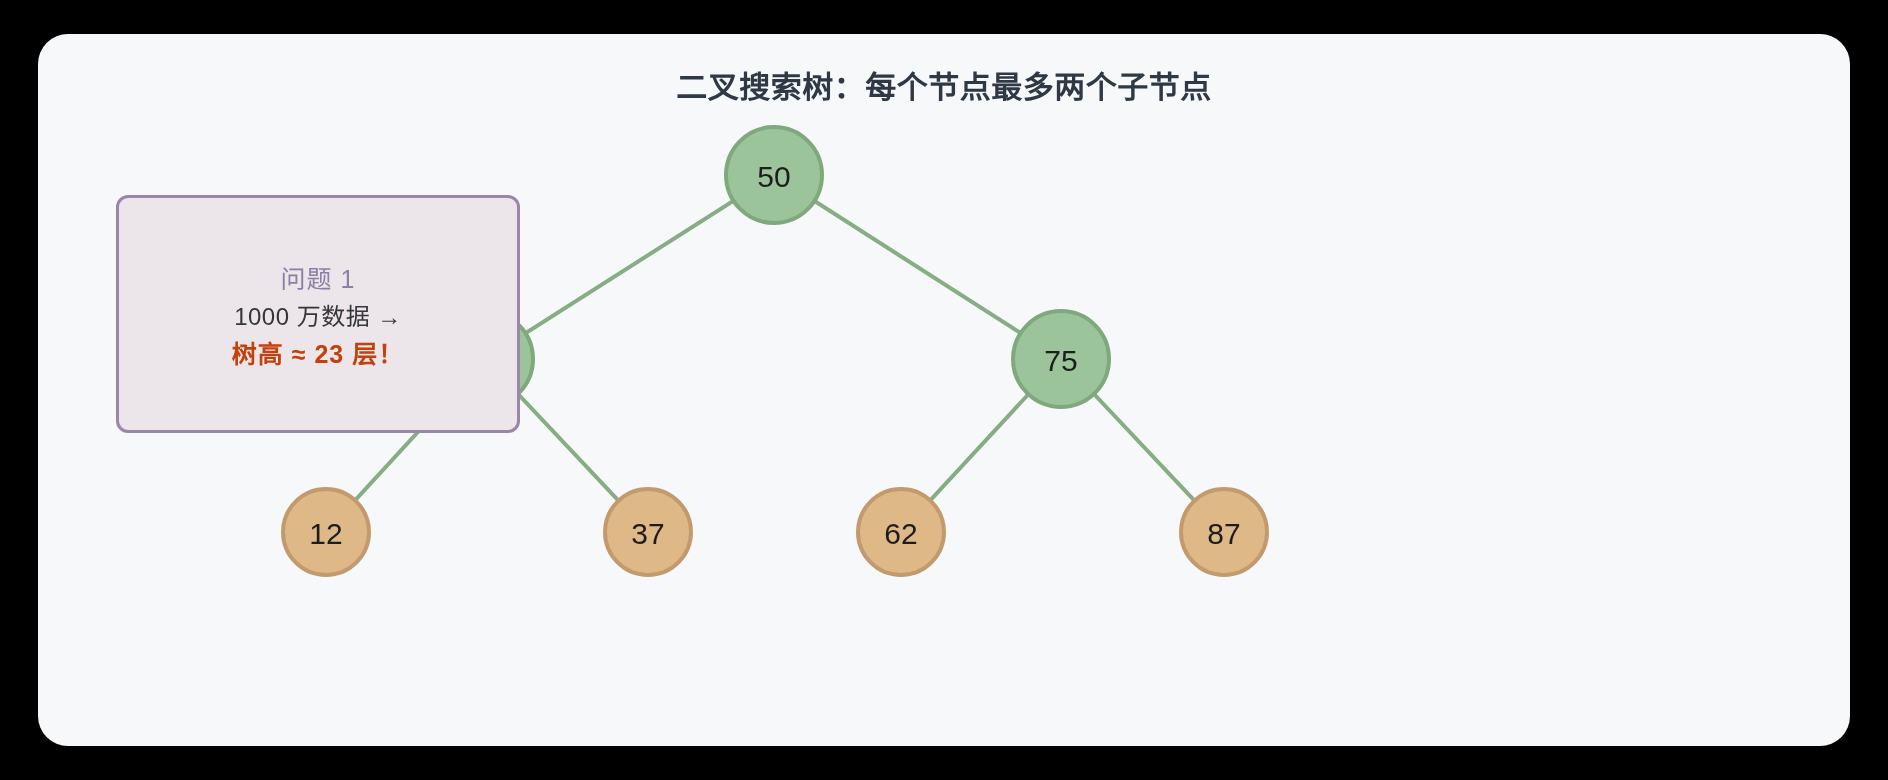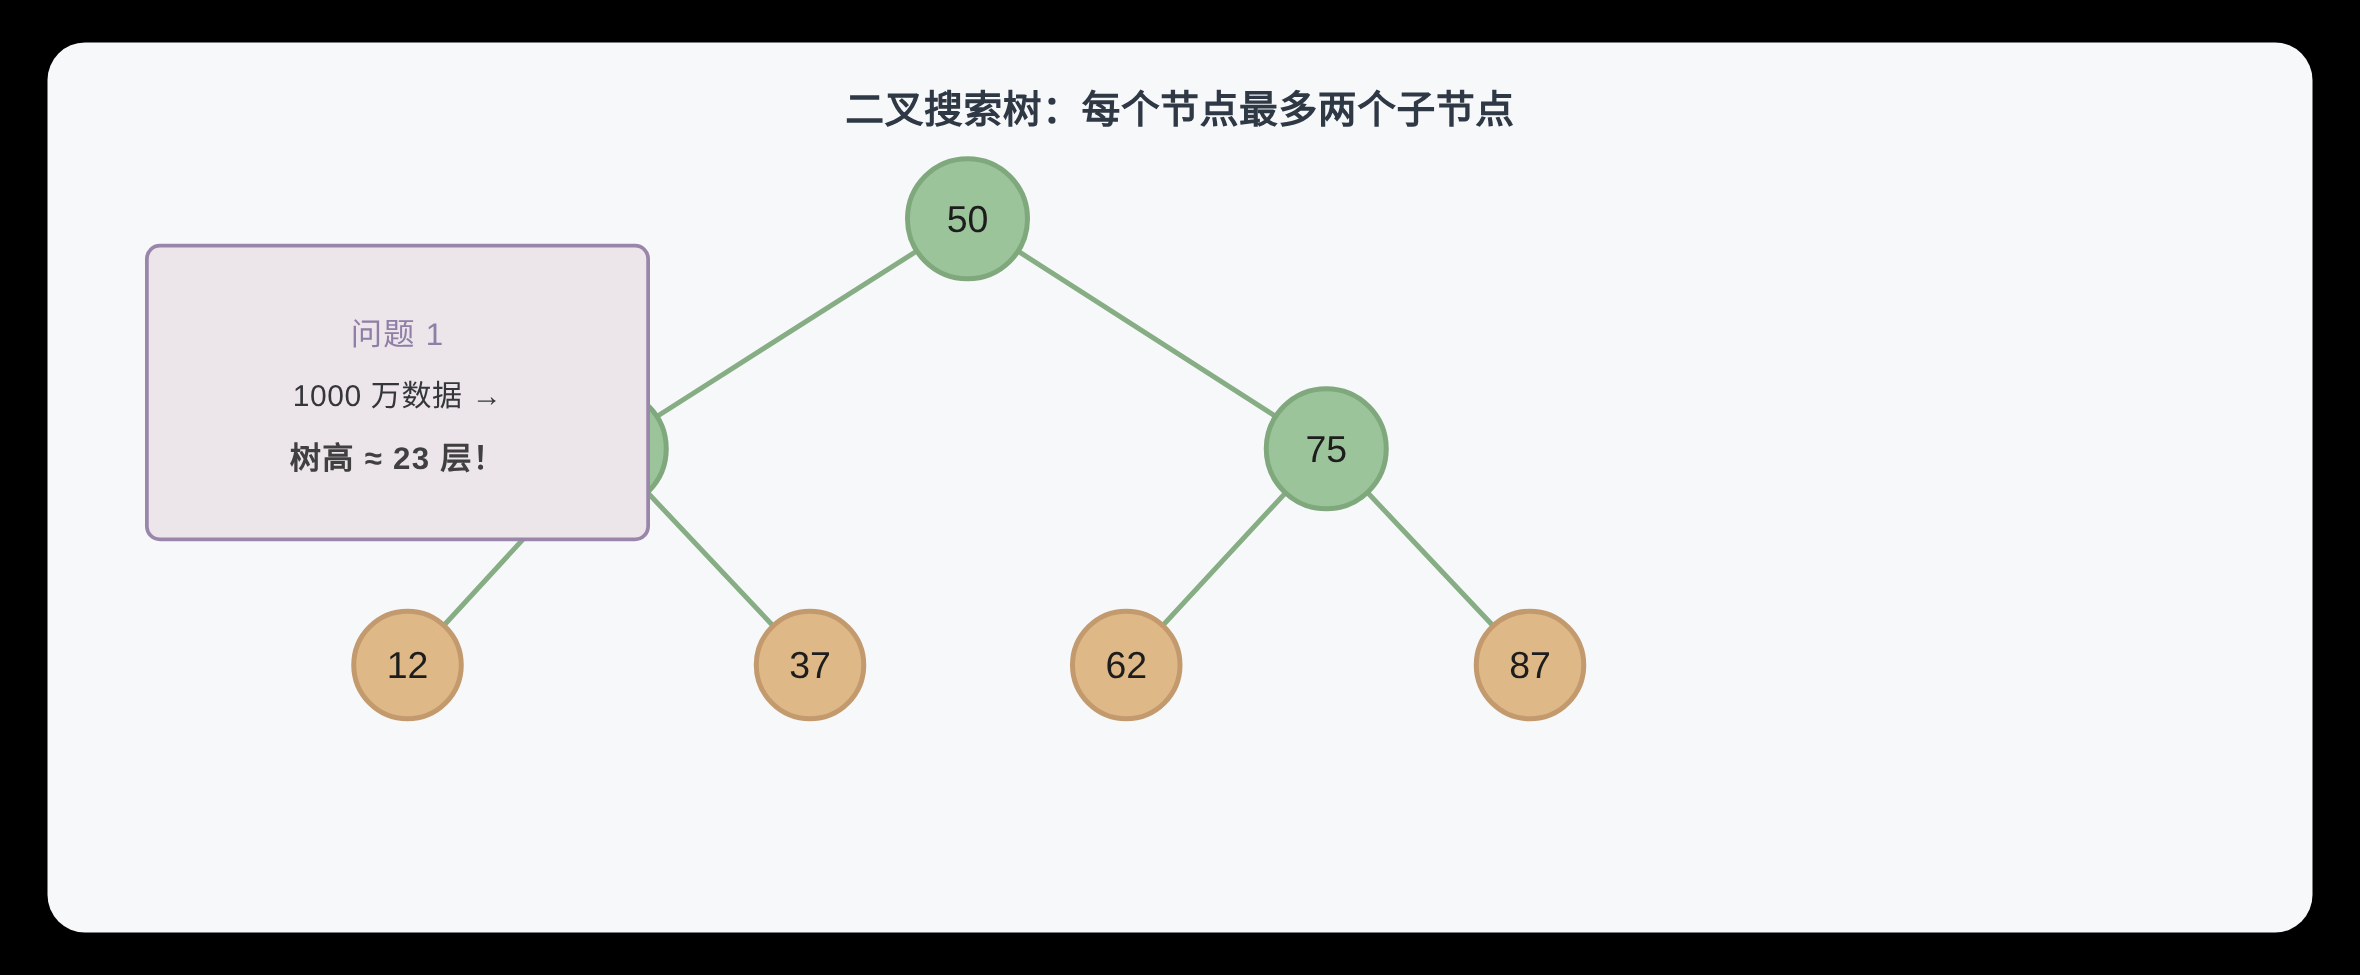--- a/index.html
+++ b/index.html
@@ -74,37 +74,37 @@
     width: 404px;
     height: 238px;
     box-sizing: border-box;
     background: #ece5ea;
     border: 3px solid #9b86ab;
     border-radius: 12px;
     display: flex;
     flex-direction: column;
     align-items: center;
     justify-content: center;
-    gap: 14px;
+    gap: 2px;
     padding: 10px 14px;
   }
   #callout .c-head {
     font-size: 25px;
     color: #8d7fa6;
     letter-spacing: 1px;
   }
   #callout .c-line {
     font-size: 24px;
     color: #35363a;
     letter-spacing: 0.5px;
   }
   #callout .c-emph {
     font-size: 25px;
     font-weight: bold;
-    color: #404040;
+    color: #c2410c;
     letter-spacing: 1px;
   }
 
   
   #watermark {
     position: absolute;
     right: 22px;
     bottom: 10px;
     font-size: 22px;
     color: #ffffff;

